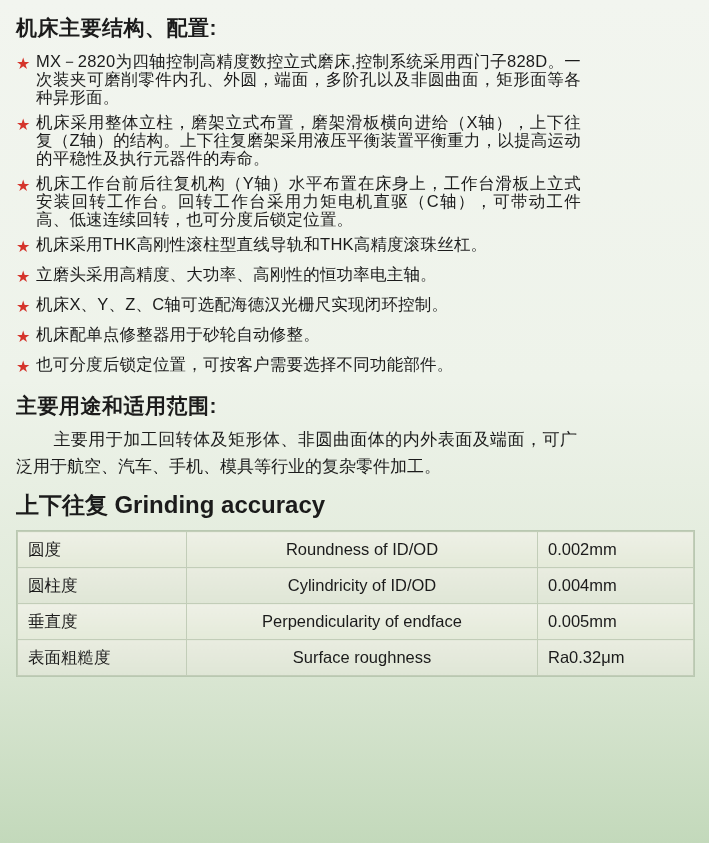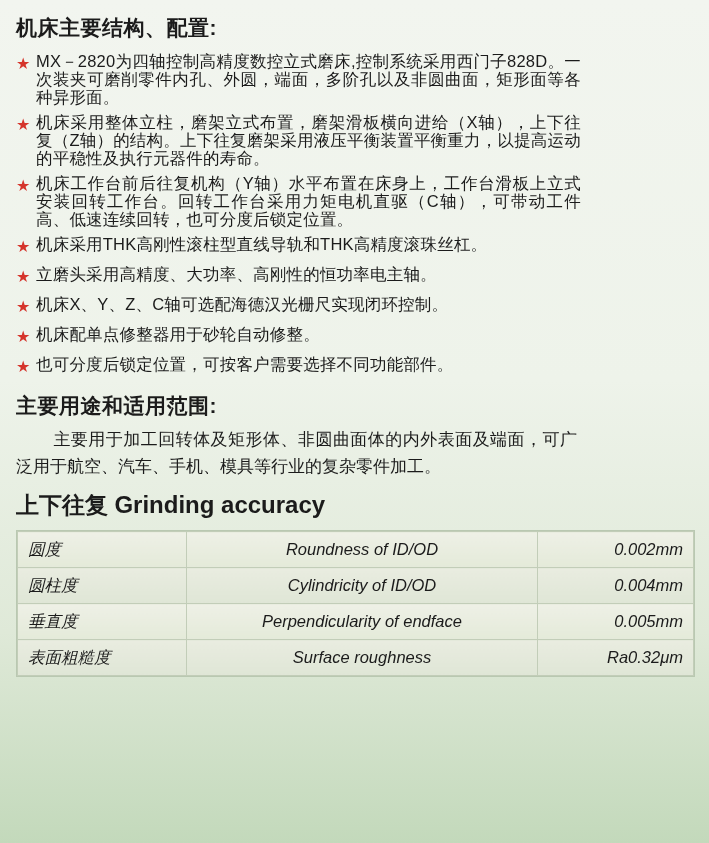--- a/index.html
+++ b/index.html
@@ -71,21 +71,20 @@
   }
   .accuracy-title .en {
     font-size: 24px;
   }
   table.spec {
     width: 677px;
     border-collapse: collapse;
     margin: 0 0 0 1px;
     table-layout: fixed;
     box-shadow: 0 0 0 1px #b9c8b1;
-    font-style: italic;
   }
   table.spec tr {
     height: 36px;
   }
   table.spec td {
     border: 1px solid #c2cdb8;
     padding: 0 10px;
     font-size: 16.5px;
     background: linear-gradient(180deg, #e9ece0 0%, #dfe6d6 100%);
   }
@@ -94,21 +93,20 @@
   }
   td.c-cn {
     width: 148px;
     text-align: left;
   }
   td.c-en {
     width: 330px;
     text-align: center;
   }
   td.c-val {
-    text-align: right;
     padding-right: 18px;
   }
 </style>
 </head>
 <body>
 
 <div class="page">
 
   <h2 class="section-title">机床主要结构、配置:</h2>
 

